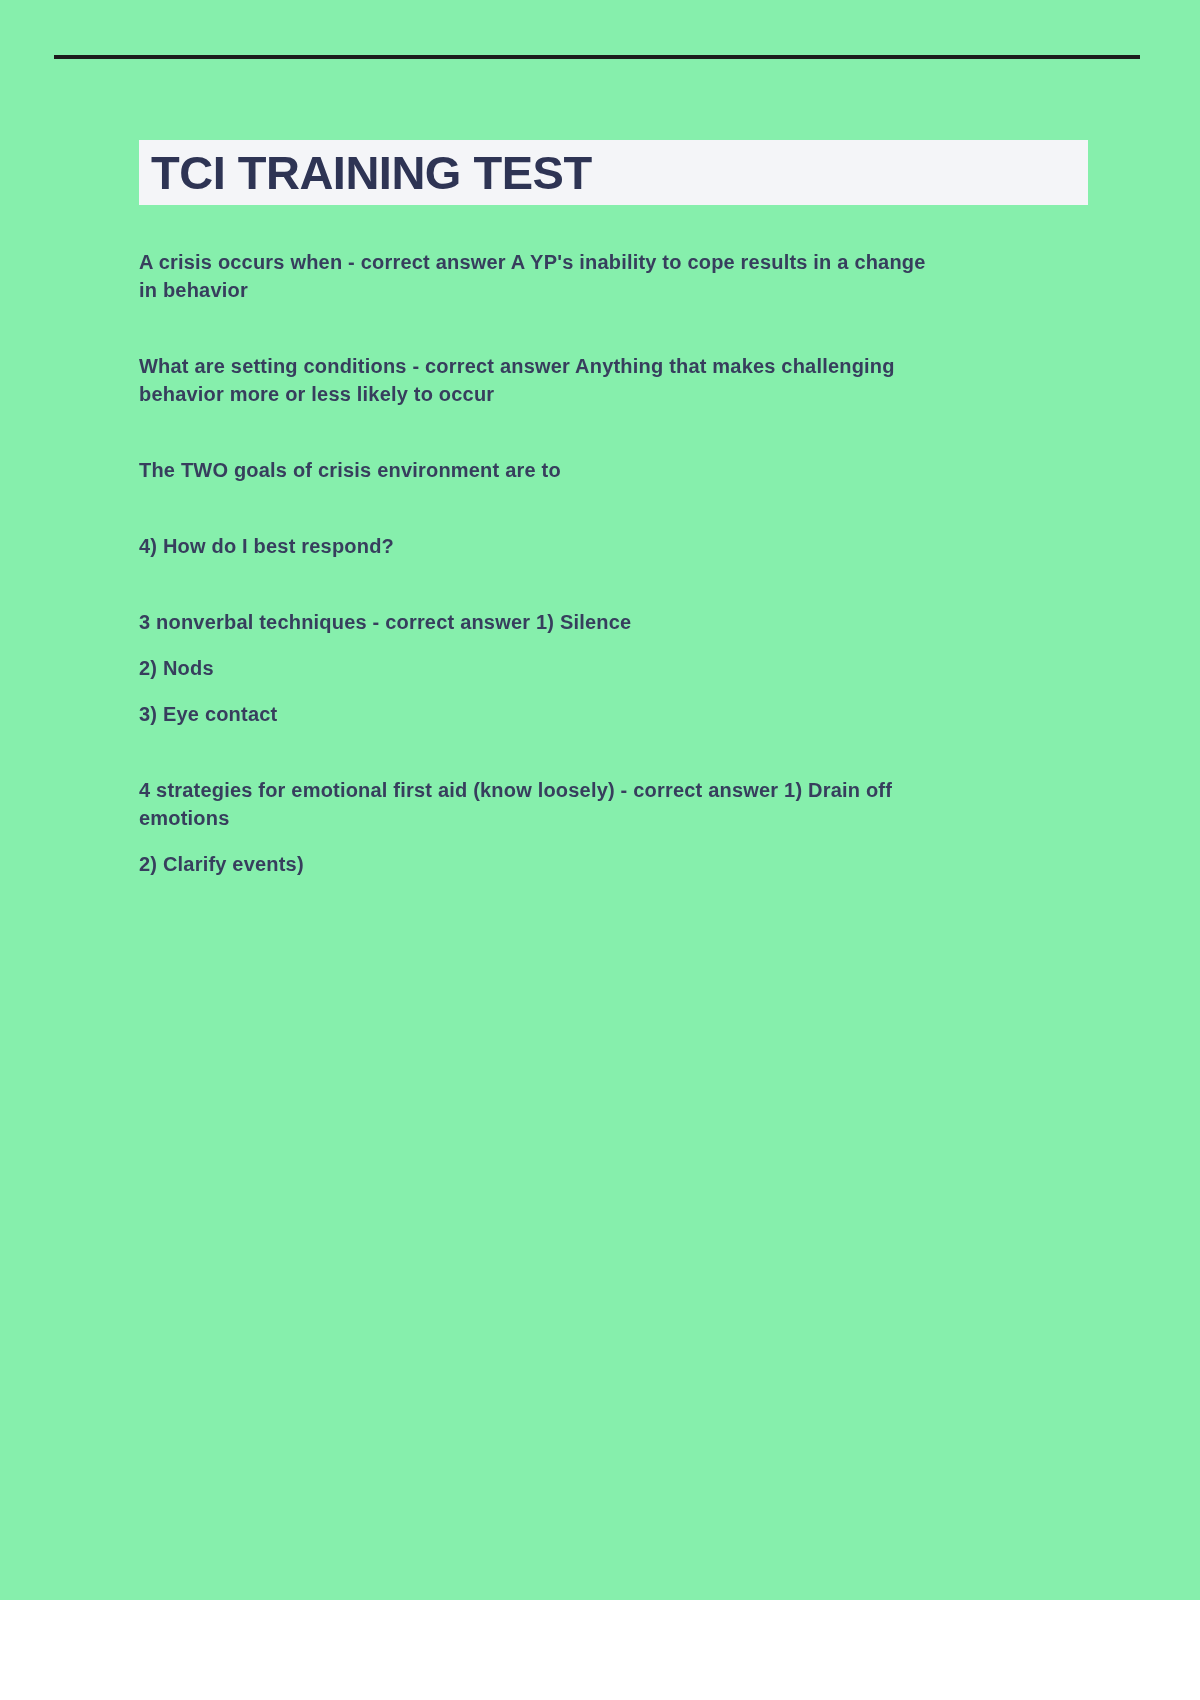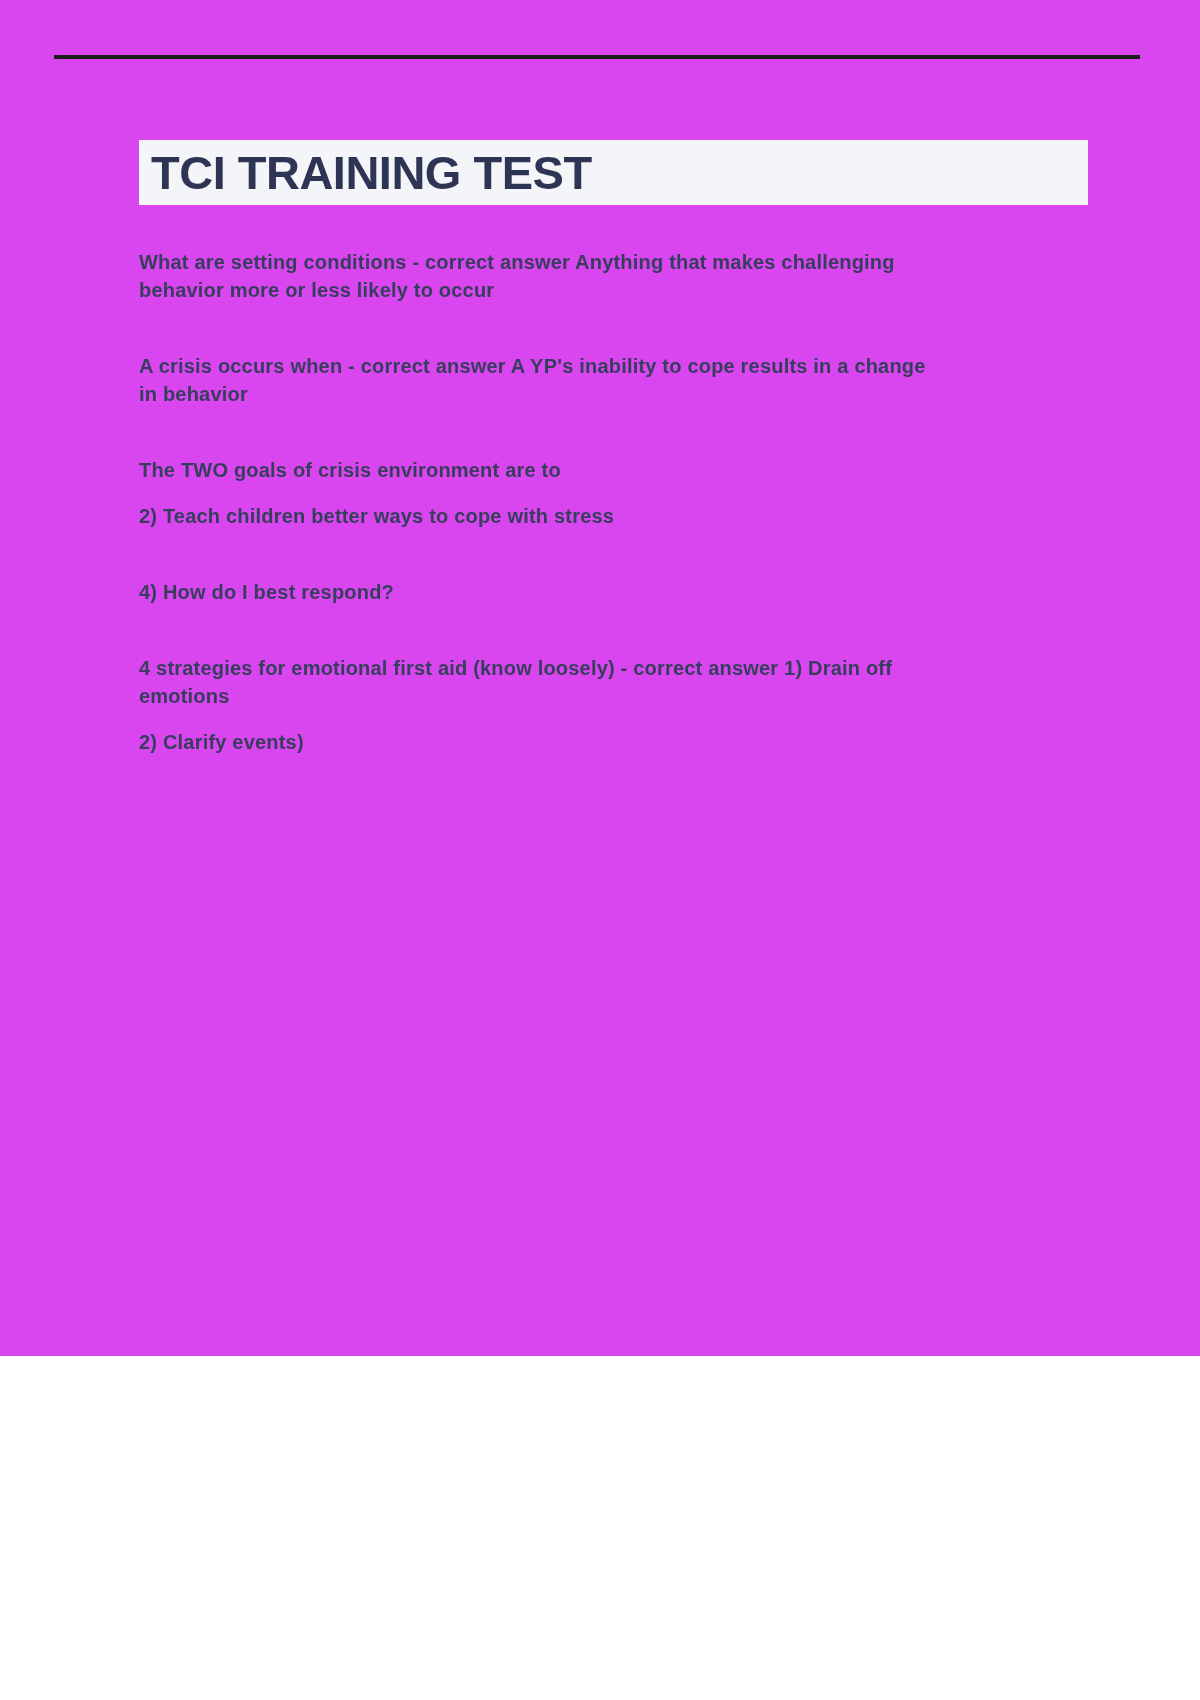--- a/index.html
+++ b/index.html
@@ -1,21 +1,21 @@
 <!DOCTYPE html>
 <html><head>
 <meta charset="utf-8">
 <style>
   * { box-sizing: border-box; }
   html, body { margin: 0; padding: 0; background: #ffffff; }
   .page {
     position: relative;
     width: 1200px;
-    height: 1356px;
-    background: #d946ef;
+    height: 1600px;
+    background: #86efac;
     overflow: hidden;
     font-family: "Liberation Sans", sans-serif;
   }
   .rule {
     position: absolute;
     left: 54px;
     width: 1086px;
     height: 4px;
     background: #1c1c1c;
   }
@@ -56,33 +56,37 @@
 <body>
 
 <div class="page">
   <div class="rule top"></div>
 
   <div class="content">
     <h1 class="title-bar">TCI TRAINING TEST</h1>
 
     <div id="qa-list">
         <div class="qa-block">
+          <p class="qa-paragraph">A crisis occurs when - correct answer A YP's inability to cope results in a change
+in behavior</p>
+        </div>
+        <div class="qa-block">
           <p class="qa-paragraph">What are setting conditions - correct answer Anything that makes challenging
 behavior more or less likely to occur</p>
         </div>
         <div class="qa-block">
-          <p class="qa-paragraph">A crisis occurs when - correct answer A YP's inability to cope results in a change
-in behavior</p>
-        </div>
-        <div class="qa-block">
           <p class="qa-paragraph">The TWO goals of crisis environment are to</p>
-          <p class="qa-paragraph">2) Teach children better ways to cope with stress</p>
         </div>
         <div class="qa-block">
           <p class="qa-paragraph">4) How do I best respond?</p>
+        </div>
+        <div class="qa-block">
+          <p class="qa-paragraph">3 nonverbal techniques - correct answer 1) Silence</p>
+          <p class="qa-paragraph">2) Nods</p>
+          <p class="qa-paragraph">3) Eye contact</p>
         </div>
         <div class="qa-block">
           <p class="qa-paragraph">4 strategies for emotional first aid (know loosely) - correct answer 1) Drain off
 emotions</p>
           <p class="qa-paragraph">2) Clarify events)</p>
         </div>
       </div>
   </div>
 
   <div class="rule bottom"></div>

